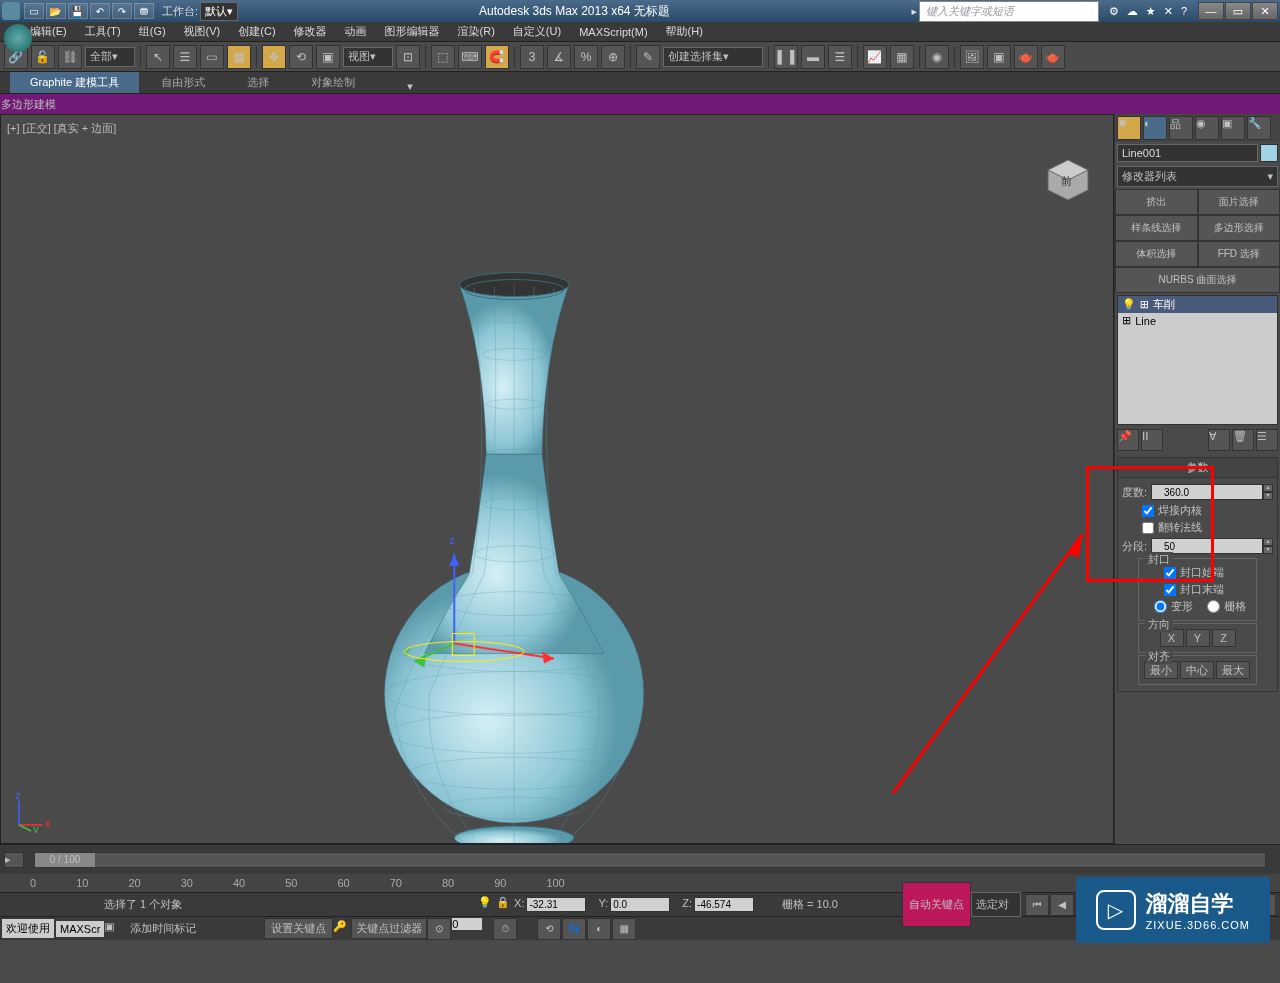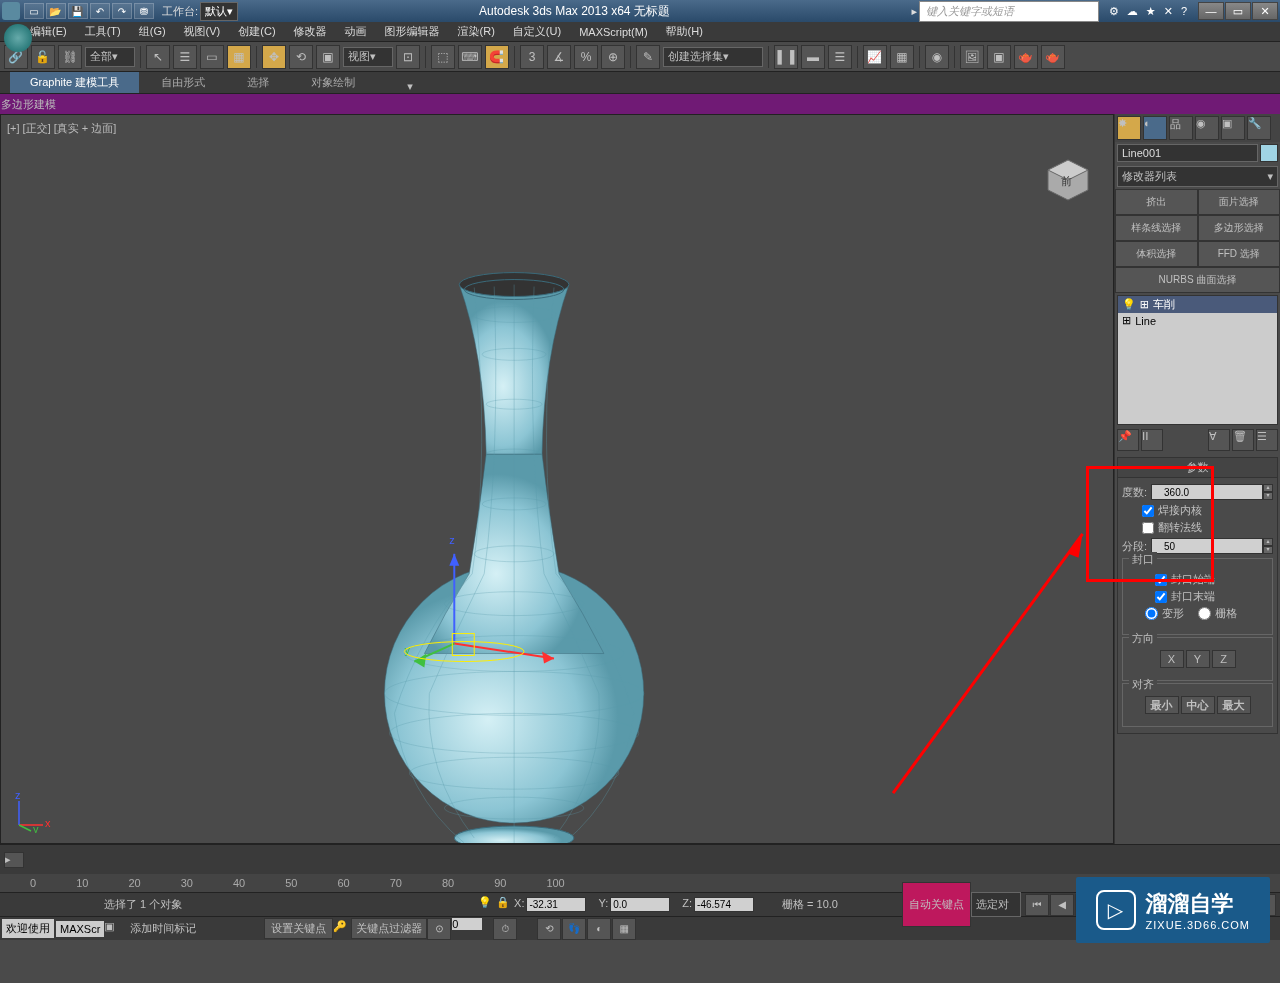--- a/index.html
+++ b/index.html
@@ -58,25 +58,25 @@
 .rollout-header { background: #444; padding: 2px 4px; text-align: center; border-bottom: 1px solid #333; }
 .rollout-body { padding: 4px; }
 .param-row { display: flex; align-items: center; padding: 2px 0; gap: 4px; }
 .param-row label { flex-shrink: 0; }
 .spinner { display: flex; flex: 1; }
 .spinner input { flex: 1; background: #d0d0d0; border: 1px solid #333; padding: 1px 12px; font-size: 10px; color: #000; width: 40px; }
 .spinner-btns { width: 10px; display: flex; flex-direction: column; }
 .spinner-btns div { height: 8px; background: #666; border: 1px solid #333; font-size: 6px; line-height: 5px; text-align: center; }
 .check-row { display: flex; align-items: center; gap: 4px; padding: 1px 0 1px 20px; }
 .check-row input { width: 12px; height: 12px; }
-.group-label { border: 1px solid #666; padding: 12px; margin: 2px 0; position: relative; }
+.group-label { border: 1px solid #666; padding: 5px; margin: 2px 16px; position: relative; }
 .group-label > span.gtitle { position: absolute; top: -7px; left: 6px; background: #4a4a4a; padding: 0 3px; }
 .dir-btns { display: flex; gap: 2px; justify-content: center; }
 .dir-btn { width: 24px; height: 18px; background: #555; border: 1px solid #333; text-align: center; line-height: 16px; }
-.align-btns { display: flex; gap: 2px; justify-content: center; font-weight: bold; }
+.align-btns { display: flex; gap: 2px; justify-content: flex-start; }
 .radio-row { display: flex; align-items: center; gap: 4px; padding: 1px 0 1px 10px; }
 
 .red-box { position: absolute; border: 3px solid red; pointer-events: none; }
 
 .timeline-area { height: 30px; background: #3a3a3a; display: flex; align-items: center; border-top: 1px solid #222; padding: 0 4px; }
 .time-slider { flex: 1; background: #555; height: 16px; position: relative; margin: 0 10px; border: 1px solid #333; }
 .time-thumb { position: absolute; left: 0; width: 60px; height: 14px; background: #888; text-align: center; font-size: 10px; line-height: 14px; }
 .time-ruler { height: 18px; background: #444; display: flex; align-items: center; padding: 0 30px; font-size: 9px; color: #aaa; gap: 40px; }
 
 .statusbar { height: 24px; background: #3a3a3a; display: flex; align-items: center; border-top: 1px solid #222; font-size: 10px; }
@@ -383,20 +383,23 @@
         </div>
       </div>
     </div>
   </div>
 </div>
 
 <div id="red-annotation-box" class="red-box"></div>
 
 <div class="timeline-area">
   <div style="width:20px;height:16px;background:#555;border:1px solid #333">▸</div>
+  <div class="time-slider">
+    <div class="time-thumb">0 / 100</div>
+  </div>
 </div>
 <div class="time-ruler">
   <span>0</span>
   <span>10</span>
   <span>20</span>
   <span>30</span>
   <span>40</span>
   <span>50</span>
   <span>60</span>
   <span>70</span>

